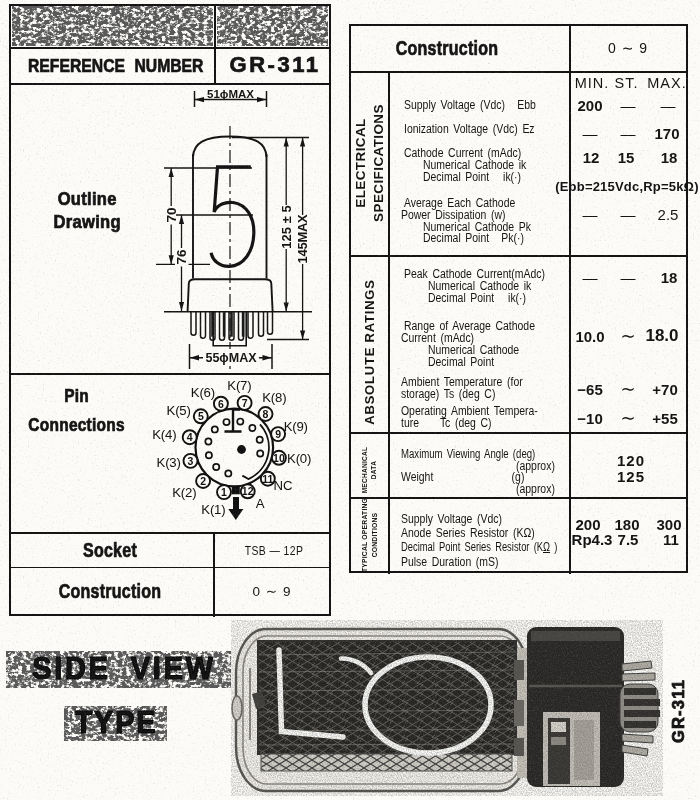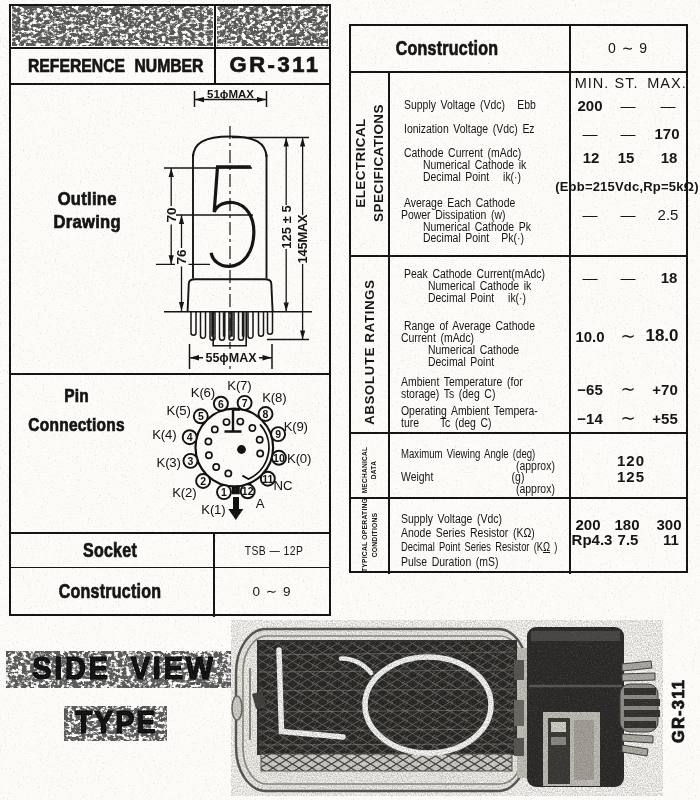--- a/index.html
+++ b/index.html
@@ -285,21 +285,21 @@
 
 <div class="txt c" style="left:669px;top:277px;font-size:15px;font-weight:bold;">18</div>
 <div class="txt c" style="left:590px;top:277px;font-size:15px;">—</div>
 <div class="txt c" style="left:628px;top:277px;font-size:15px;">—</div>
 <div class="txt c" style="left:590px;top:336px;font-size:15px;font-weight:bold;">10.0</div>
 <div class="txt c" style="left:628px;top:336px;font-size:18px;">∼</div>
 <div class="txt c" style="left:662px;top:336px;font-size:17px;font-weight:bold;">18.0</div>
 <div class="txt c" style="left:590px;top:389px;font-size:15px;font-weight:bold;">−65</div>
 <div class="txt c" style="left:628px;top:389px;font-size:18px;">∼</div>
 <div class="txt c" style="left:665px;top:389px;font-size:15px;font-weight:bold;">+70</div>
-<div class="txt c" style="left:590px;top:418px;font-size:15px;font-weight:bold;">−14</div>
+<div class="txt c" style="left:590px;top:418px;font-size:15px;font-weight:bold;">−10</div>
 <div class="txt c" style="left:628px;top:418px;font-size:18px;">∼</div>
 <div class="txt c" style="left:665px;top:418px;font-size:15px;font-weight:bold;">+55</div>
 
 <div class="d" style="left:401px;top:447px;transform:scaleX(0.8);">Maximum Viewing Angle (deg)</div>
 <div class="d" style="left:516px;top:459px;">(approx)</div>
 <div class="d" style="left:401px;top:470px;">Weight<span style="margin-left:90px;">(g)</span></div>
 <div class="d" style="left:516px;top:482px;">(approx)</div>
 
 <div class="txt c" style="left:631px;top:460px;font-size:15px;font-weight:bold;letter-spacing:1px;">120</div>
 <div class="txt c" style="left:631px;top:476px;font-size:15px;font-weight:bold;letter-spacing:1px;">125</div>

